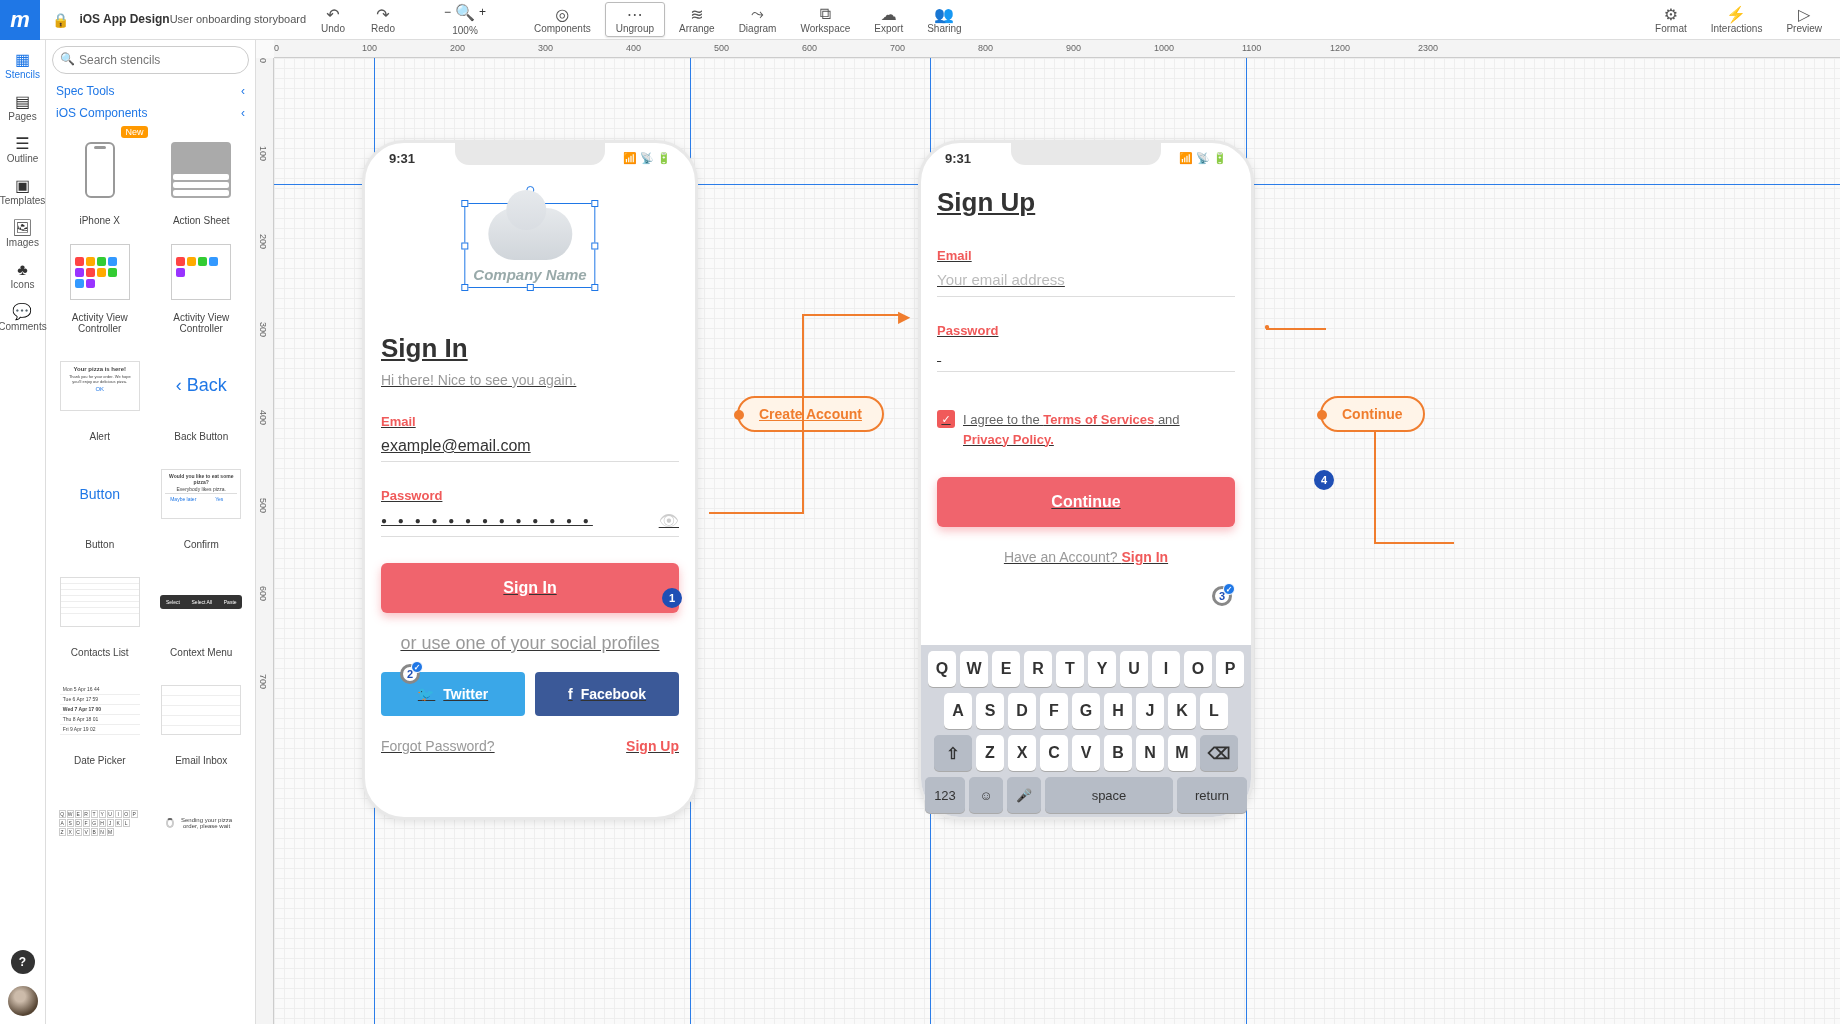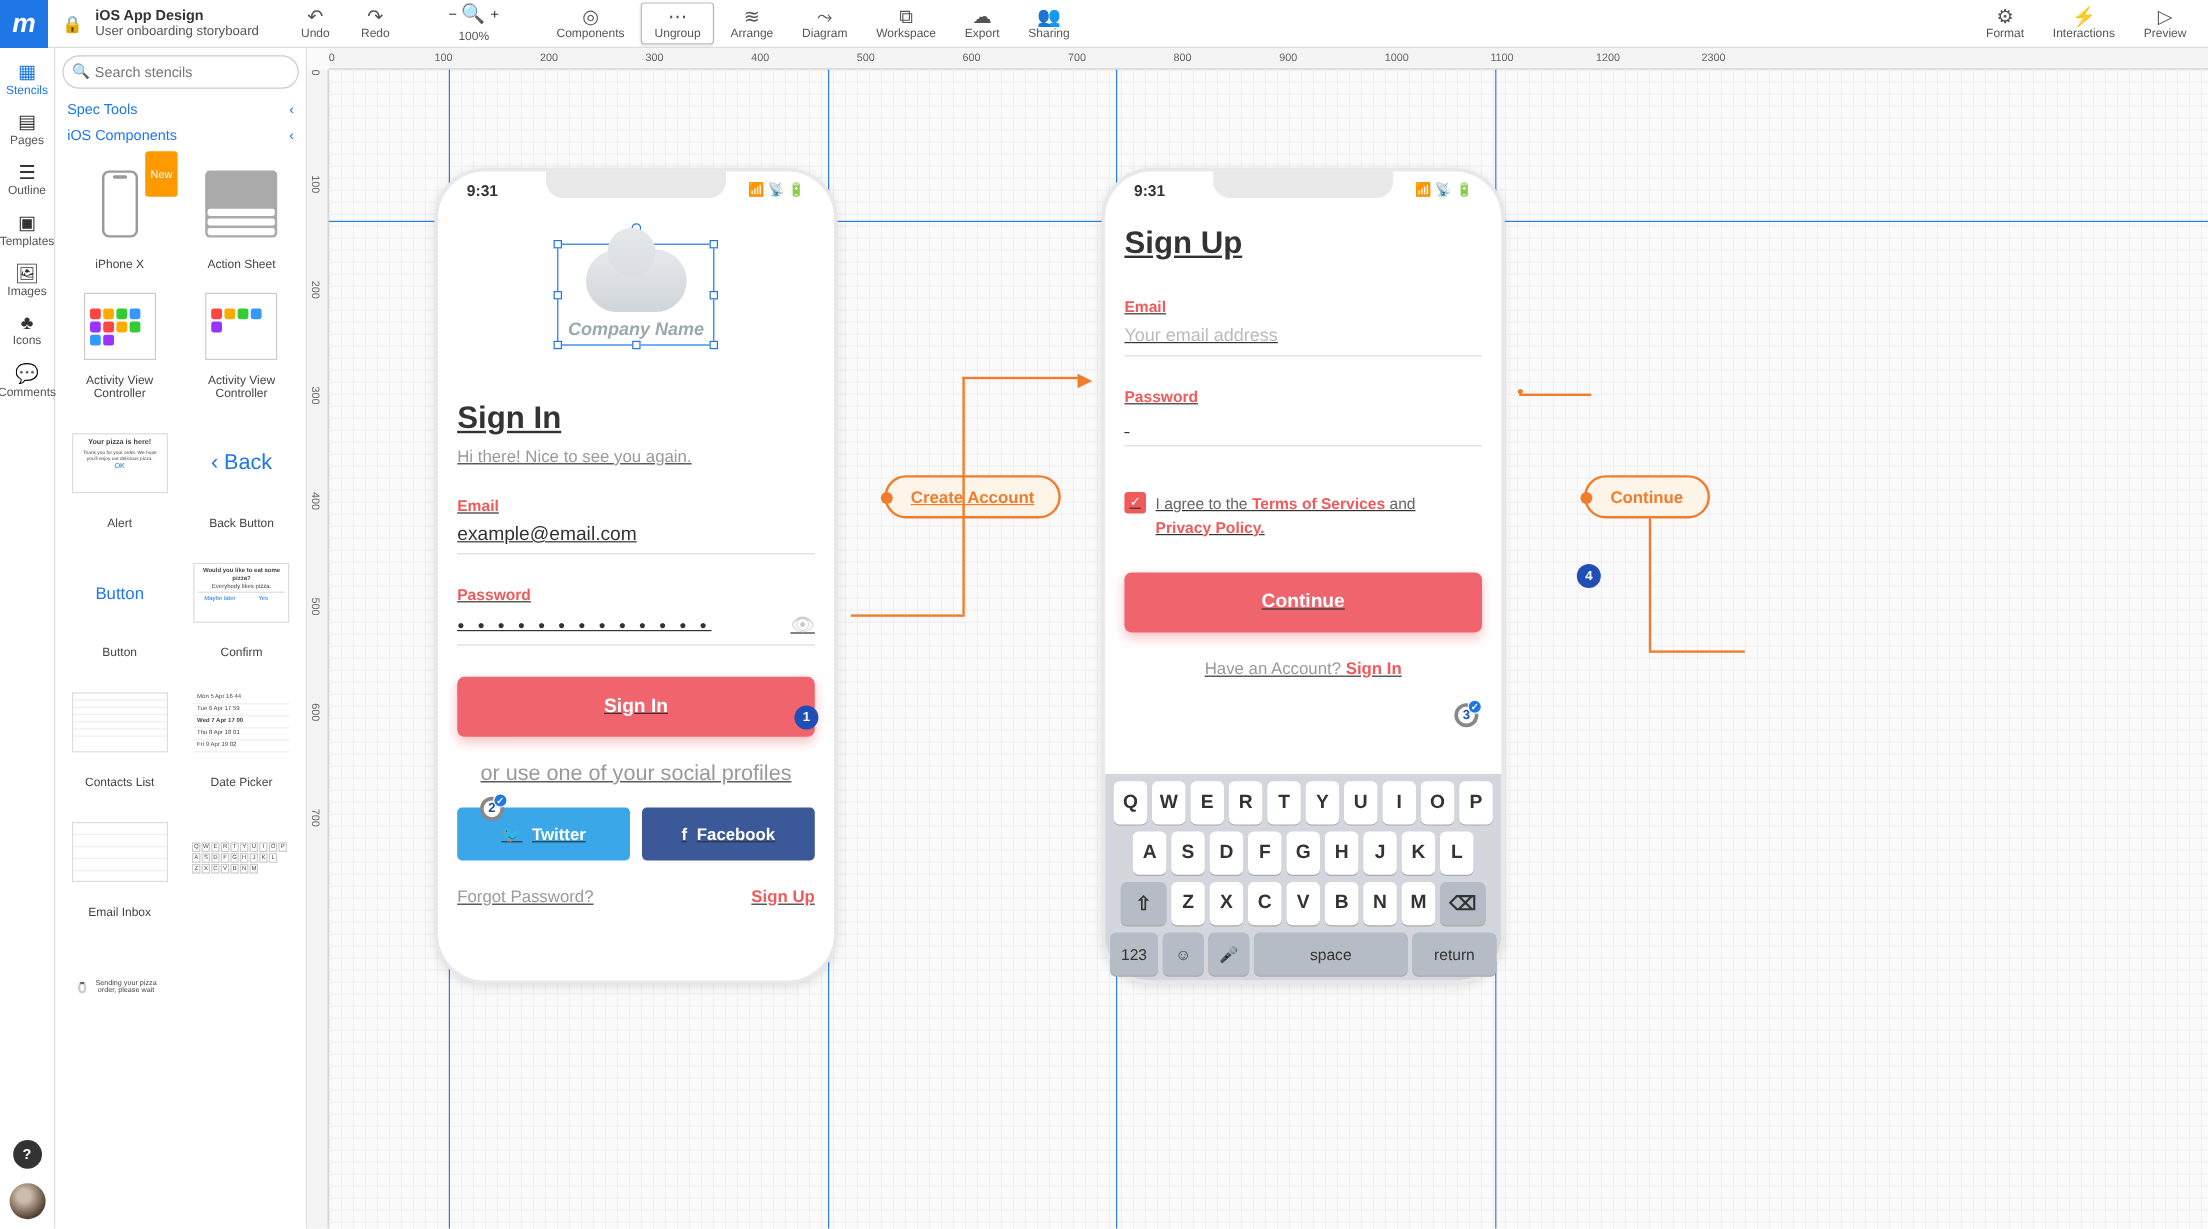--- a/index.html
+++ b/index.html
@@ -2,21 +2,21 @@
 <html><head>
 <meta charset="utf-8">
 <style>
 * { box-sizing: border-box; margin: 0; padding: 0; }
 body { font-family: -apple-system, BlinkMacSystemFont, "Segoe UI", sans-serif; font-size: 12px; color: #333; background: #fff; overflow: hidden; }
 
 
 .topbar { height: 40px; display: flex; align-items: center; border-bottom: 1px solid #ddd; padding: 0 8px; gap: 4px; }
 .logo { width: 40px; height: 40px; background: #1f77e6; color: #fff; font-style: italic; font-weight: bold; font-size: 22px; display: flex; align-items: center; justify-content: center; margin: -8px 8px -8px -8px; }
 .lock-icon { color: #e04040; font-size: 14px; margin-right: 6px; }
-.doc-title { display: flex; flex-direction: column; line-height: 1.1; margin-right: 20px; }
+.doc-title { display: flex; flex-direction: row; line-height: 1.1; }
 .doc-title .t1 { font-weight: 600; font-size: 12px; }
 .doc-title .t2 { font-size: 11px; color: #555; }
 .tb-btn { display: flex; flex-direction: column; align-items: center; justify-content: center; padding: 2px 10px; cursor: pointer; min-width: 46px; }
 .tb-btn .ico { font-size: 16px; color: #555; height: 18px; display:flex;align-items:center;justify-content:center;}
 .tb-btn .lbl { font-size: 10px; color: #555; }
 .tb-btn.selected { border: 1px solid #bbb; border-radius: 3px; box-shadow: 0 1px 2px rgba(0,0,0,.1); }
 .zoom { display:flex;align-items:center;gap:4px;}
 .spacer { flex: 1; }
 
 
@@ -33,21 +33,21 @@
 
 .stencils { width: 210px; border-right: 1px solid #ddd; display:flex;flex-direction:column; overflow:hidden;}
 .search { margin:6px;position:relative;}
 .search input { width:100%;padding:6px 6px 6px 26px;border:1px solid #ccc;border-radius:14px;font-size:12px;color:#888;}
 .search .mag { position:absolute;left:8px;top:6px;color:#888;}
 .cat { padding:4px 10px;color:#1f77e6;font-size:12px;display:flex;justify-content:space-between;align-items:center;cursor:pointer;}
 .cat .chev { color:#1f77e6; }
 .stencil-grid { display:grid;grid-template-columns:1fr 1fr;gap:2px;overflow-y:auto;padding:0 4px;}
 .stencil { display:flex;flex-direction:column;align-items:center;justify-content:flex-end;height:106px;padding:4px;position:relative;font-size:10px;color:#444;text-align:center;}
 .stencil .thumb { flex:1;width:90%;display:flex;align-items:center;justify-content:center;margin-bottom:4px;}
-.new-badge { position:absolute;top:2px;right:2px;background:#f90;color:#fff;font-size:9px;padding:14px 4px;border-radius:3px;}
+.new-badge { position:absolute;top:2px;right:2px;background:#f90;color:#fff;font-size:9px;padding:1px 4px;border-radius:3px;}
 .th-iphone { width:30px;height:56px;border:2px solid #999;border-radius:6px;position:relative;}
 .th-iphone::after{content:"";position:absolute;top:2px;left:50%;transform:translateX(-50%);width:12px;height:3px;background:#999;border-radius:2px;}
 .th-actionsheet { width:60px;height:56px;background:#aaa;border-radius:4px;display:flex;flex-direction:column;justify-content:flex-end;gap:2px;padding:2px;}
 .th-actionsheet div{height:6px;background:#fff;border-radius:2px;}
 .th-avc { width:60px;height:56px;background:#fff;border:1px solid #ccc;display:flex;flex-wrap:wrap;gap:2px;padding:12px 4px 4px;align-content:flex-start;}
 .th-avc span{width:9px;height:9px;border-radius:2px;}
 .th-alert { width:80px;height:50px;background:#fff;border:1px solid #ddd;font-size:6px;padding:4px;display:flex;flex-direction:column;align-items:center;gap:2px;}
 .th-back { color:#1f77e6;font-size:18px;font-weight:400;}
 .th-button { color:#1f77e6;font-size:14px;}
 .th-confirm { width:80px;height:50px;background:#fff;border:1px solid #ddd;font-size:5px;padding:3px;display:flex;flex-direction:column;align-items:center;gap:1px;}
@@ -343,20 +343,30 @@
             <div class="th-list">
               <div></div>
               <div></div>
               <div></div>
               <div></div>
               <div></div>
               <div></div>
             </div>
           </div>
           <span>Contacts List</span>
+        </div>
+      <div class="stencil">
+          <div class="thumb">
+            <div class="th-ctx">
+              <span>Select</span>
+              <span>Select All</span>
+              <span>Paste</span>
+            </div>
+          </div>
+          <span>Context Menu</span>
         </div>
       <div class="stencil">
           <div class="thumb">
             <div class="th-date">
               <div>Mon 5 Apr  16  44</div>
               <div>Tue 6 Apr  17  59</div>
               <div style="font-weight:bold;">Wed 7 Apr  17  00</div>
               <div>Thu 8 Apr  18  01</div>
               <div>Fri 9 Apr  19  02</div>
             </div>

